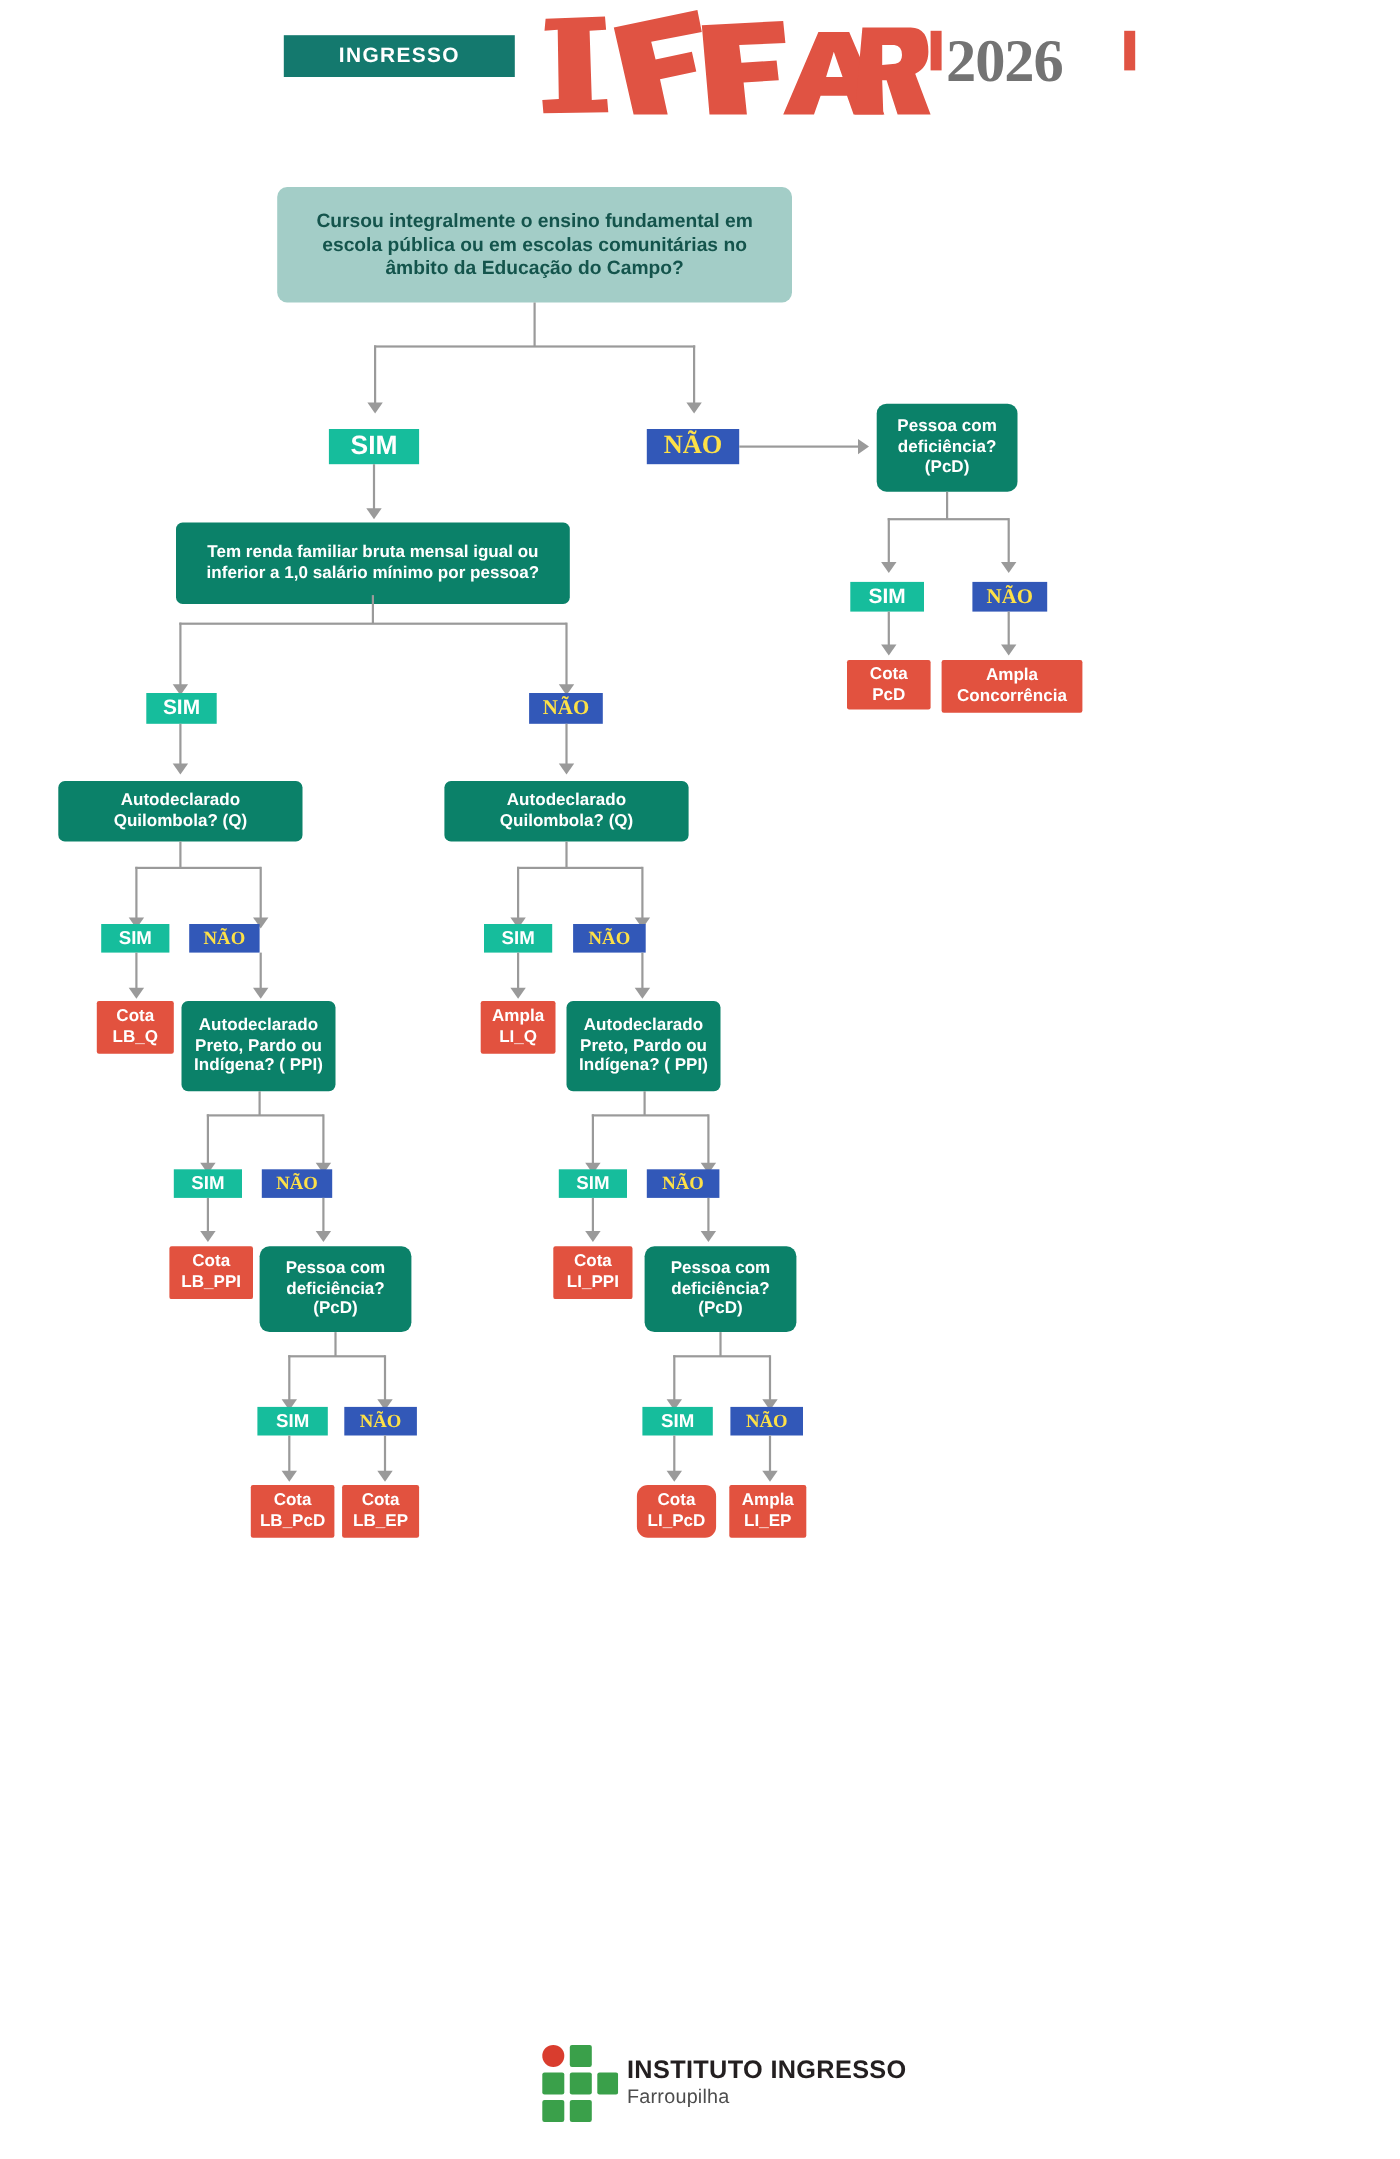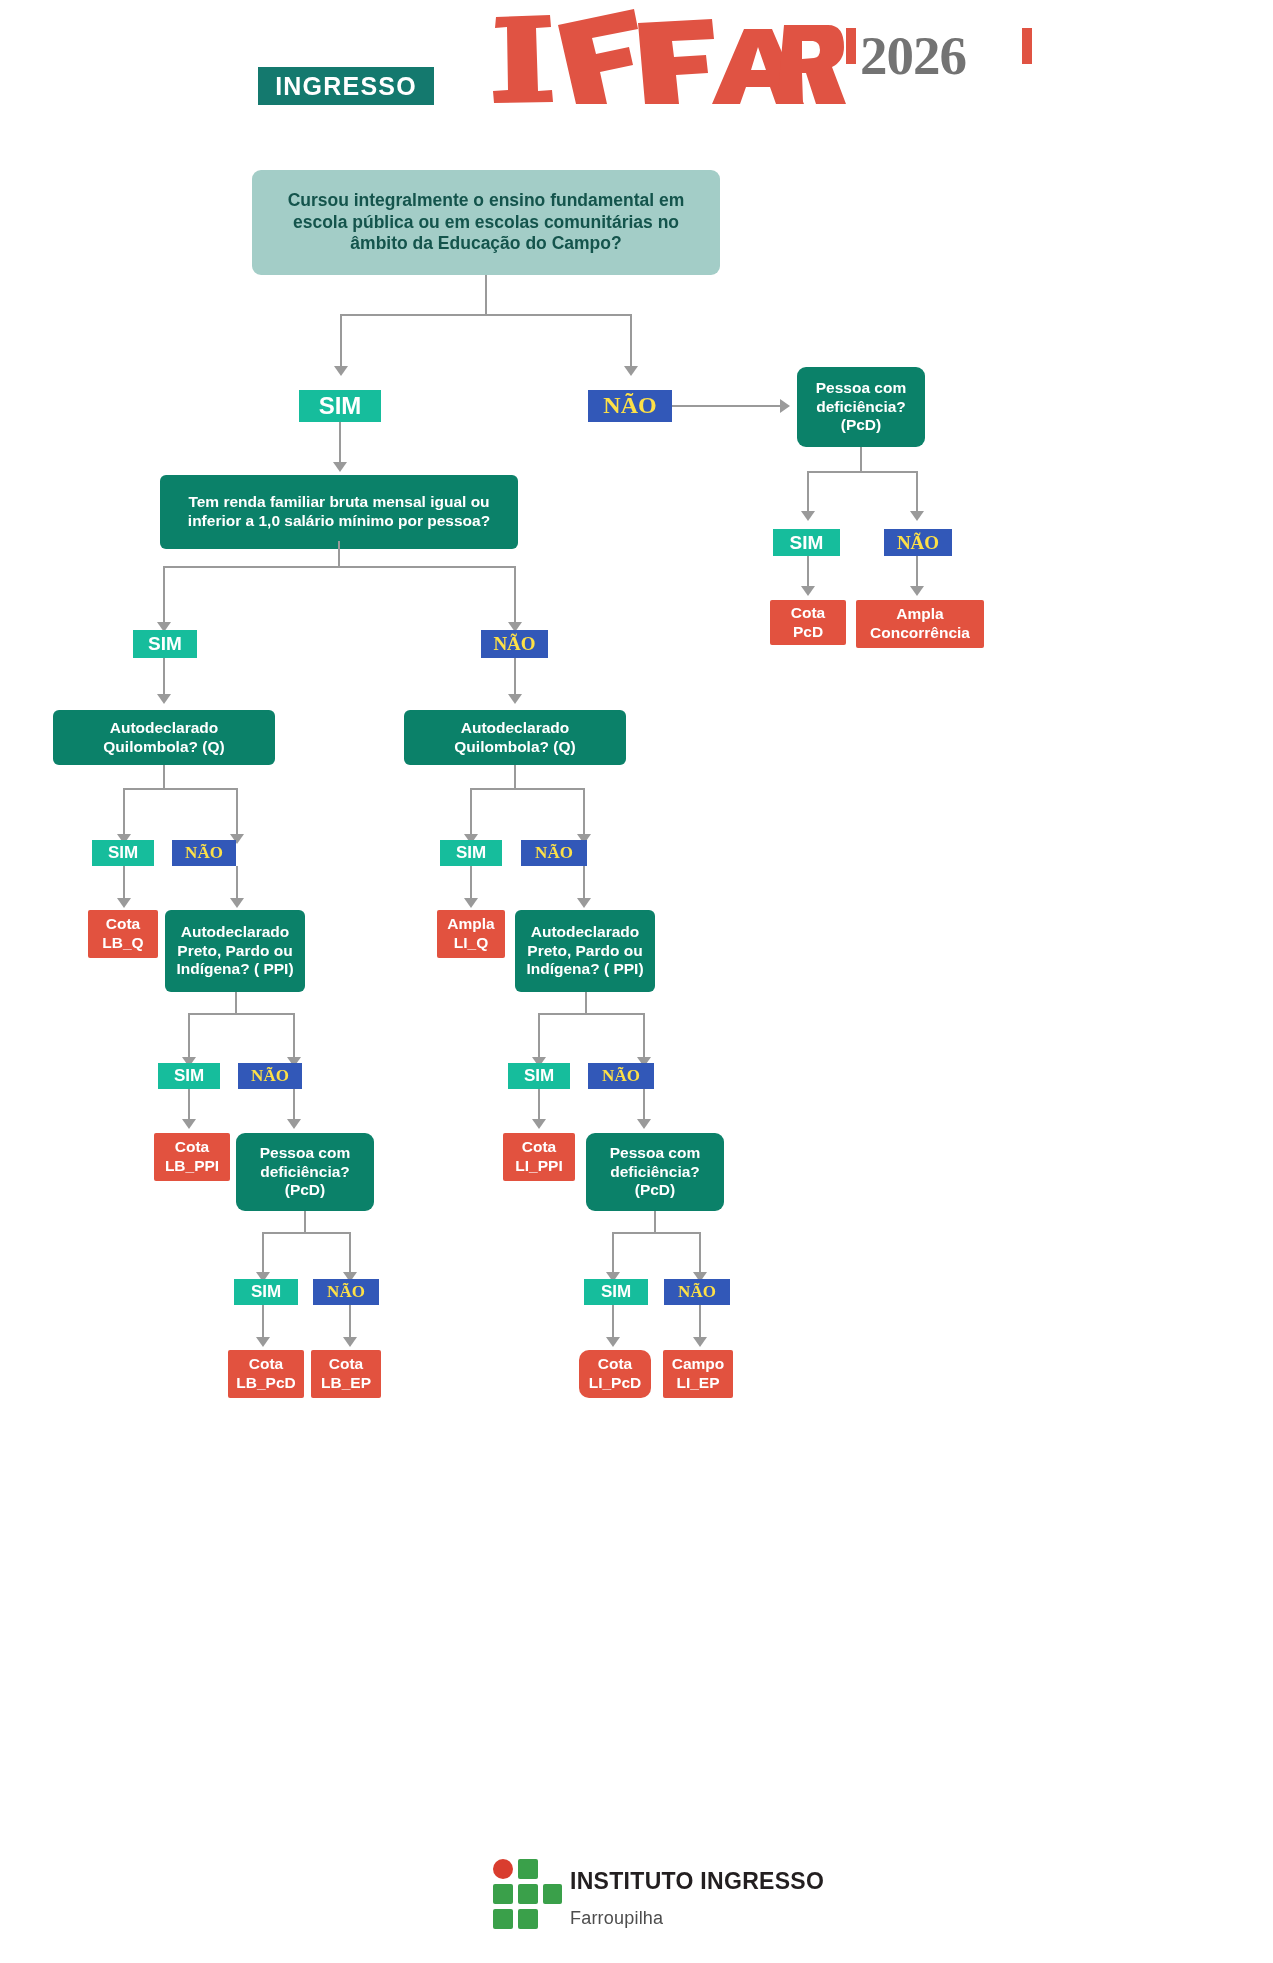--- a/index.html
+++ b/index.html
@@ -10,25 +10,25 @@
     position:relative;
     overflow:hidden;
   }
   
   #stage{position:absolute;left:0;top:0;width:1273px;height:1963px;}
 
   
   .hdr{position:absolute;left:0;top:0;width:1273px;height:115px;}
   .ingresso{
     position:absolute;left:258px;top:32px;
-    width:176px;height:38px;
+    width:210px;height:38px;
     background:#14796e;
     color:#ffffff;
-    font-size:25px;font-weight:bold;letter-spacing:1.2px;
-    display:flex;align-items:center;justify-content:center;margin-top:35px;
+    font-size:19px;font-weight:bold;letter-spacing:1.2px;
+    display:flex;align-items:center;justify-content:center;
   }
   .logo-wrap{position:absolute;left:488px;top:5px;width:360px;height:100px;}
   .logo-wrap svg{display:block;}
   .year{
     position:absolute;left:860px;top:24px;
     font-family:"Liberation Serif", serif;
     font-size:55px;font-weight:bold;
     color:#737373;letter-spacing:-1px;
   }
   .tick{
@@ -83,21 +83,21 @@
   .arw-r{position:absolute;width:0;height:0;
        border-top:7px solid transparent;
        border-bottom:7px solid transparent;
        border-left:10px solid #9a9a9a;}
 
   
   .footer{position:absolute;left:0;top:1852px;width:1273px;height:95px;}
   .if-logo{position:absolute;left:492px;top:6px;}
   .if-text{position:absolute;left:570px;top:16px;}
   .if-t1{font-size:23px;font-weight:bold;color:#231f20;letter-spacing:.3px;}
-  .if-t2{font-size:18px;color:#4d4d4d;letter-spacing:.2px;margin-top:13px;}
+  .if-t2{font-size:18px;color:#4d4d4d;letter-spacing:.2px;margin-top:1px;}
 </style>
 </head>
 <body>
 
 <div id="stage">
 
   <div class="hdr">
     <div class="ingresso">INGRESSO</div>
 
     <div class="logo-wrap">
@@ -280,21 +280,21 @@
 
   <div class="box lbl-sim xs" style="left:584px;top:1279px;width:64px;height:26px;">SIM</div>
   <div class="box lbl-nao xs" style="left:664px;top:1279px;width:66px;height:26px;">NÃO</div>
 
   <div class="ln v" style="left:612px;top:1305px;height:34px;"></div>
   <div class="ln v" style="left:699px;top:1305px;height:34px;"></div>
   <div class="arw" style="left:606px;top:1337px;"></div>
   <div class="arw" style="left:693px;top:1337px;"></div>
 
   <div class="box cota" style="left:579px;top:1350px;width:72px;height:48px;border-radius:10px;">Cota LI_PcD</div>
-  <div class="box cota" style="left:663px;top:1350px;width:70px;height:48px;">Campo LI_EP</div>
+  <div class="box cota" style="left:663px;top:1350px;width:70px;height:48px;">Ampla LI_EP</div>
 
   <div class="footer">
     <div class="if-logo">
       <svg width="70" height="72" viewBox="0 0 70 72">
         <circle cx="11" cy="11" r="10" fill="#d93d2e"></circle>
         <rect x="26" y="1" width="20" height="20" rx="2" fill="#3aa04a"></rect>
         <rect x="1" y="26" width="20" height="20" rx="2" fill="#3aa04a"></rect>
         <rect x="26" y="26" width="20" height="20" rx="2" fill="#3aa04a"></rect>
         <rect x="51" y="26" width="19" height="20" rx="2" fill="#3aa04a"></rect>
         <rect x="1" y="51" width="20" height="20" rx="2" fill="#3aa04a"></rect>

